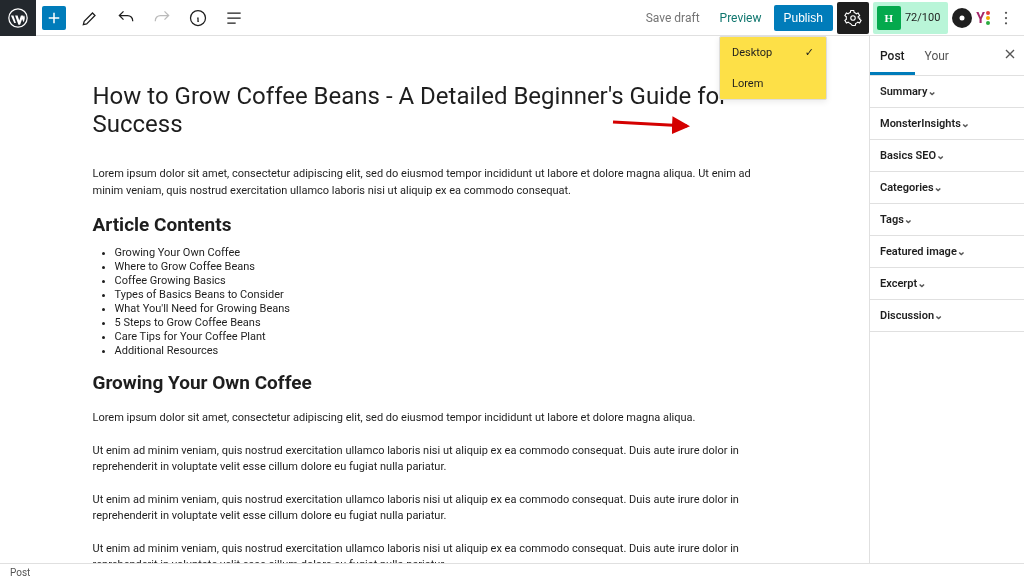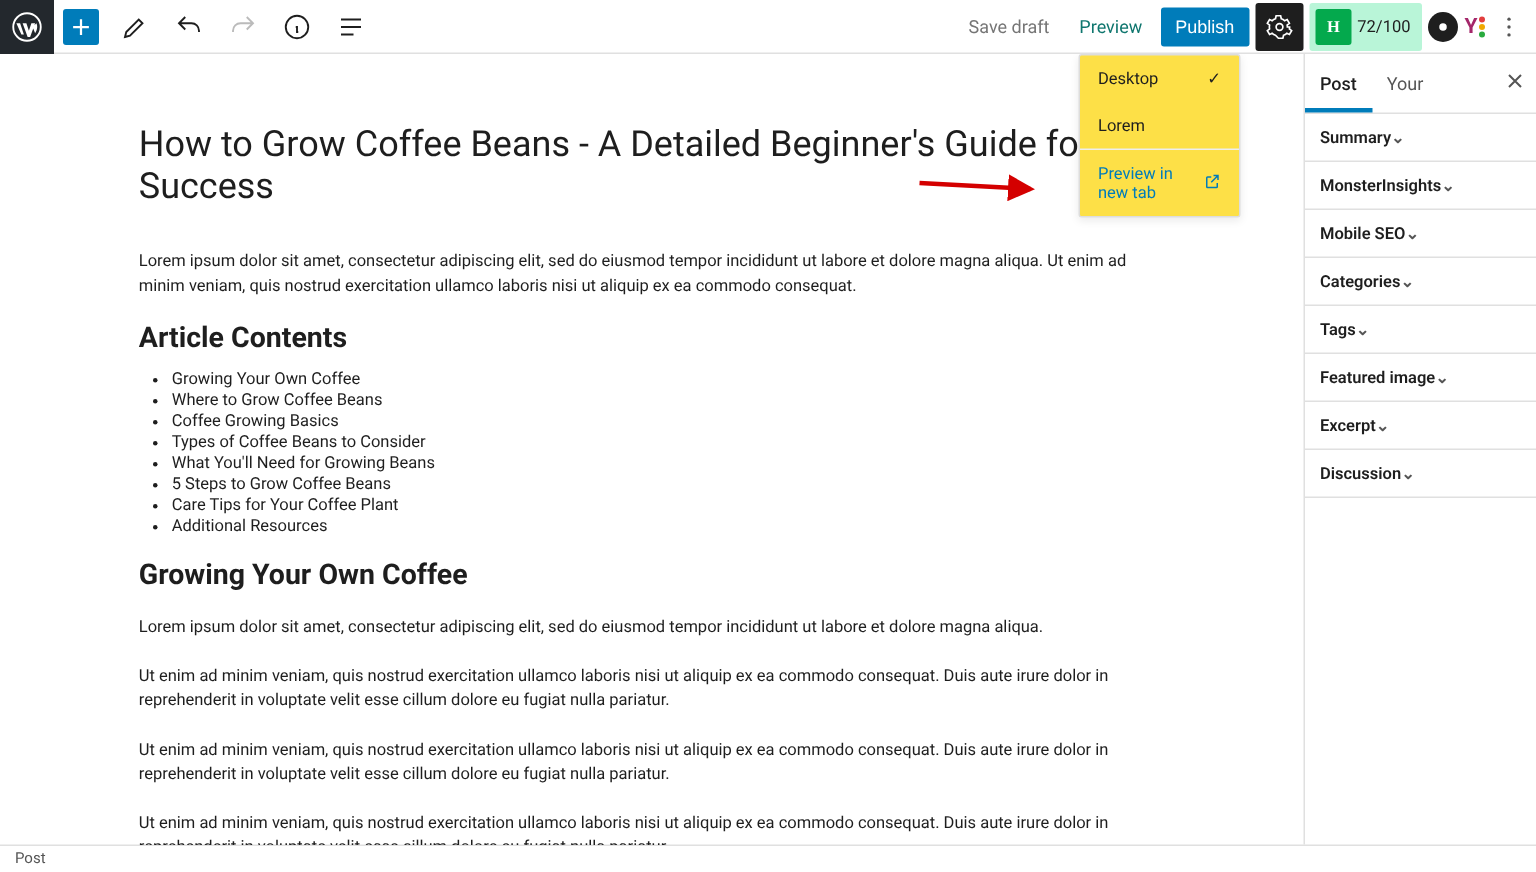--- a/index.html
+++ b/index.html
@@ -153,28 +153,20 @@
     </div>
 
     <div class="preview-dd" style="top:0; right:42px;">
       <div class="pd-item">
         <span>Desktop</span>
         <span class="check">✓</span>
       </div>
       <div class="pd-item">
         <span>Lorem</span>
       </div>
-      <div class="pd-item pd-sep">
-        <span class="pd-link">Preview in new tab</span>
-        <span class="ext-icon">
-          <svg width="12" height="12" viewBox="0 0 24 24" fill="none" stroke="currentColor" stroke-width="2">
-              <path d="M14 4h6v6M20 4l-9 9M19 14v5a1 1 0 01-1 1H6a1 1 0 01-1-1V7a1 1 0 011-1h5"></path>
-            </svg>
-        </span>
-      </div>
     </div>
 
     <div class="arrow" style="top:76px;right:176px;">
       <svg width="80" height="24">
           <defs>
             <marker id="ah2" markerWidth="6" markerHeight="6" refX="5" refY="3" orient="auto">
               <path d="M0,0 L6,3 L0,6 Z" fill="#d40000"></path>
             </marker>
           </defs>
           <line x1="0" y1="10" x2="74" y2="14" stroke="#d40000" stroke-width="3" marker-end="url(#ah2)"></line>
@@ -183,21 +175,21 @@
 
     <div class="editor-inner">
       <h1 class="post-title">How to Grow Coffee Beans - A Detailed Beginner's Guide for Success</h1>
       <p class="body-p">Lorem ipsum dolor sit amet, consectetur adipiscing elit, sed do eiusmod tempor incididunt ut labore et dolore magna aliqua. Ut enim ad minim veniam, quis nostrud exercitation ullamco laboris nisi ut aliquip ex ea commodo consequat.</p>
 
       <h2 class="h2">Article Contents</h2>
       <ul class="toc">
         <li>Growing Your Own Coffee</li>
         <li>Where to Grow Coffee Beans</li>
         <li>Coffee Growing Basics</li>
-        <li>Types of Coffee Beans to Consider</li>
+        <li>Types of Basics Beans to Consider</li>
         <li>What You'll Need for Growing Beans</li>
         <li>5 Steps to Grow Coffee Beans</li>
         <li>Care Tips for Your Coffee Plant</li>
         <li>Additional Resources</li>
       </ul>
 
       <h2 class="h2">Growing Your Own Coffee</h2>
       <p class="body-p">Lorem ipsum dolor sit amet, consectetur adipiscing elit, sed do eiusmod tempor incididunt ut labore et dolore magna aliqua.</p>
       <p class="body-p">Ut enim ad minim veniam, quis nostrud exercitation ullamco laboris nisi ut aliquip ex ea commodo consequat. Duis aute irure dolor in reprehenderit in voluptate velit esse cillum dolore eu fugiat nulla pariatur.</p>
       <p class="body-p">Ut enim ad minim veniam, quis nostrud exercitation ullamco laboris nisi ut aliquip ex ea commodo consequat. Duis aute irure dolor in reprehenderit in voluptate velit esse cillum dolore eu fugiat nulla pariatur.</p>
@@ -223,21 +215,21 @@
         </div>
       </div>
     <div class="sb-panel">
         <div class="sb-head">
           <span>MonsterInsights</span>
           <span class="chev">⌄</span>
         </div>
       </div>
     <div class="sb-panel">
         <div class="sb-head">
-          <span>Mobile SEO</span>
+          <span>Basics SEO</span>
           <span class="chev">⌄</span>
         </div>
       </div>
     <div class="sb-panel">
         <div class="sb-head">
           <span>Categories</span>
           <span class="chev">⌄</span>
         </div>
       </div>
     <div class="sb-panel">

